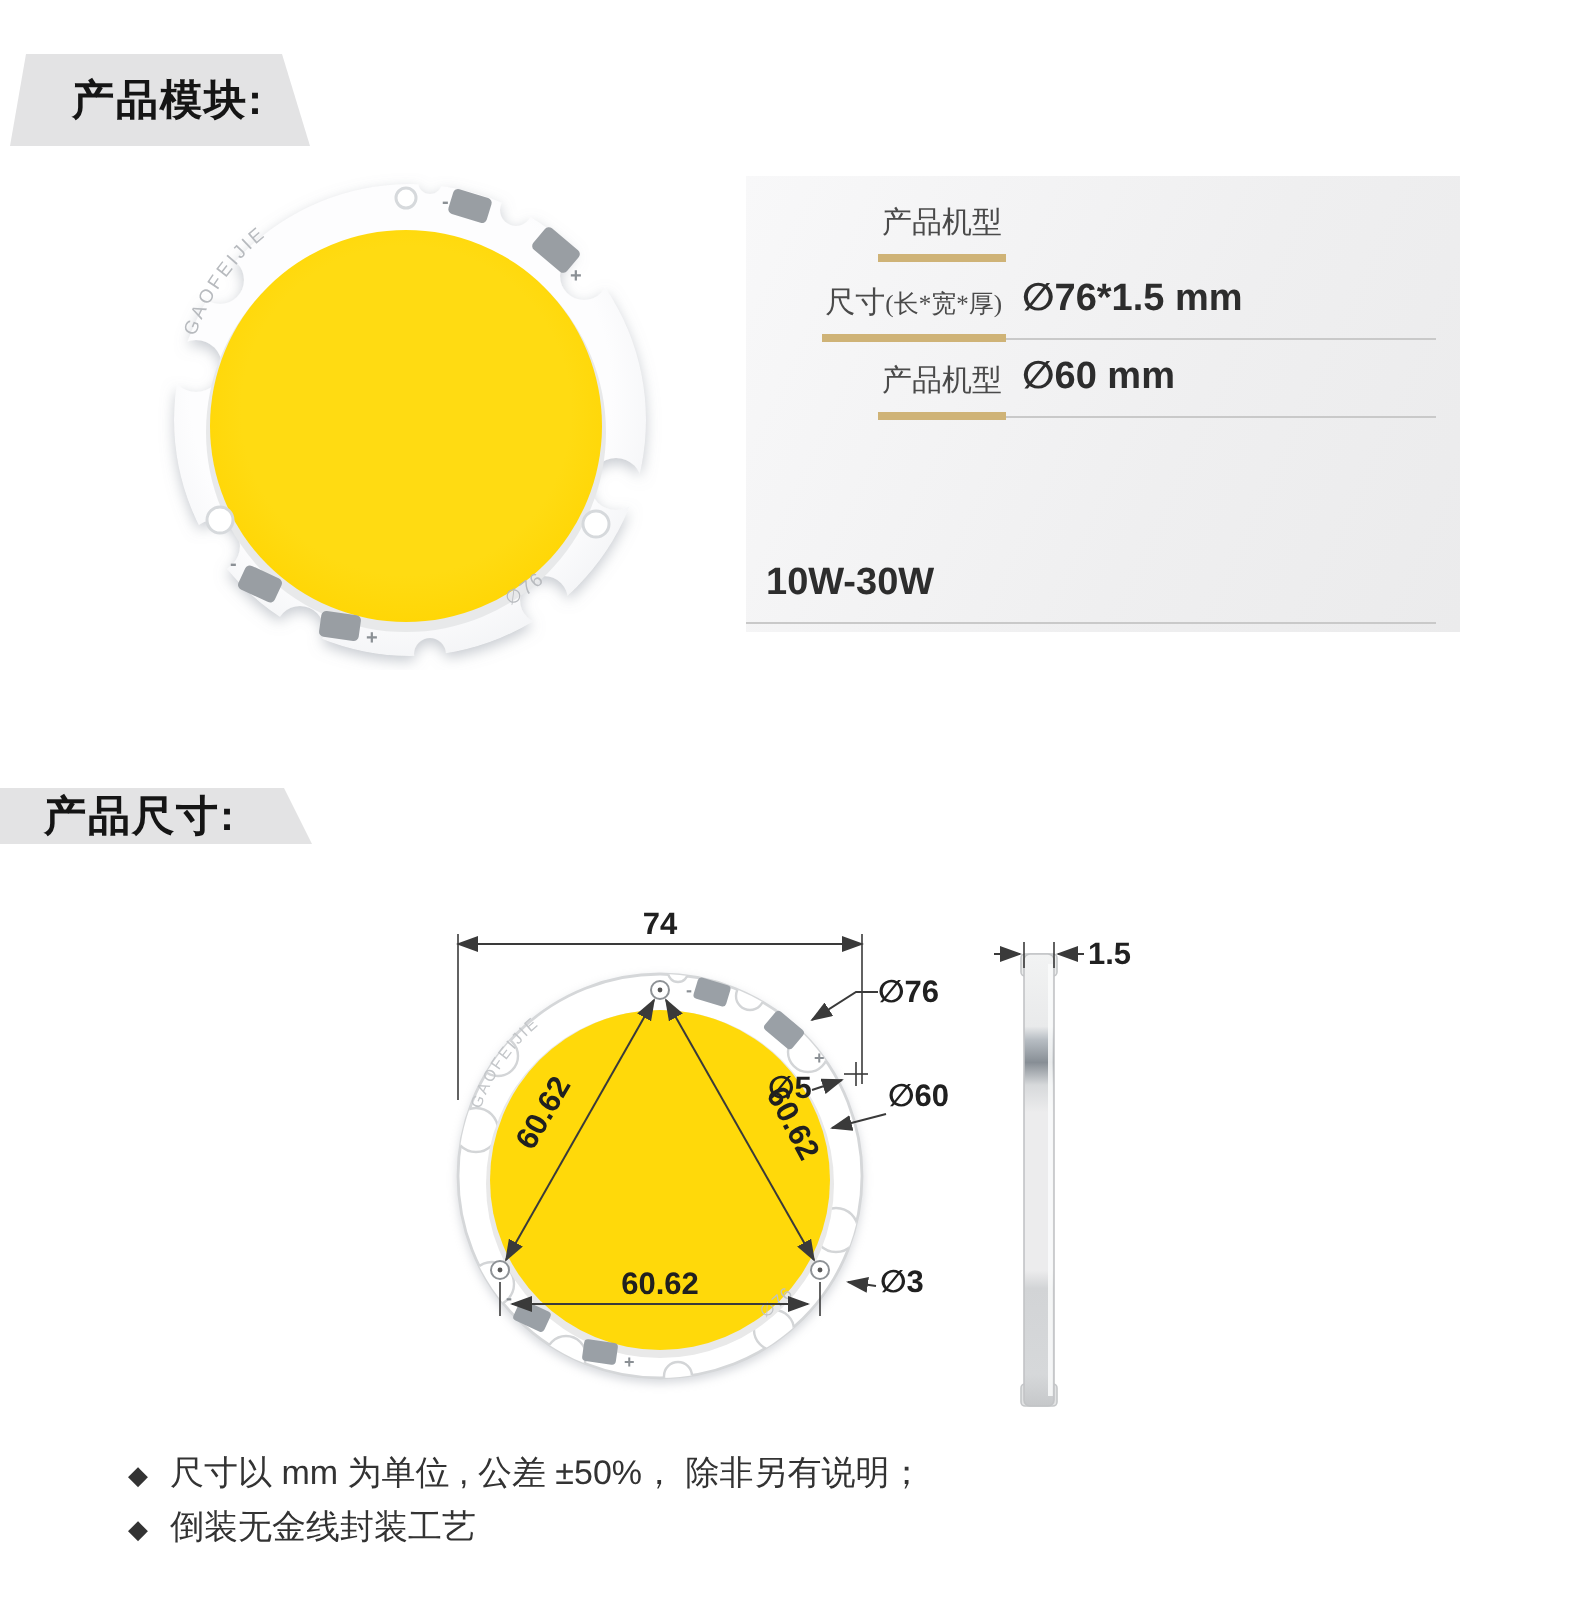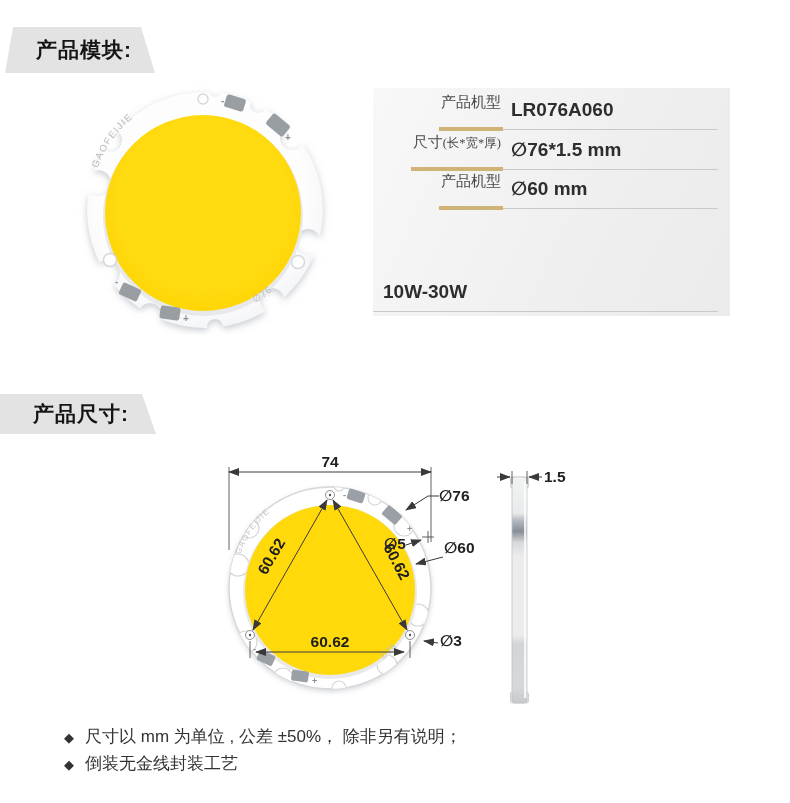--- a/index.html
+++ b/index.html
@@ -4,33 +4,33 @@
 <style>
   html,body{margin:0;padding:0;background:#ffffff;}
   body{font-family:"Liberation Sans","DejaVu Sans",sans-serif;}
   #page{position:relative;width:790px;height:803px;background:#fff;overflow:hidden;}
 
   
   .banner{position:absolute;background:#e3e3e4;color:#151515;font-size:21px;font-weight:700;
           display:flex;align-items:center;letter-spacing:1px;box-sizing:border-box;}
   #banner-module{left:5px;top:27px;width:150px;height:46px;padding-left:31px;
           clip-path:polygon(8px 0, calc(100% - 14px) 0, 100% 100%, 0 100%);}
-  #banner-dims{left:0px;top:394px;width:156px;height:40px;padding-left:33px;
+  #banner-dims{left:0px;top:394px;width:156px;height:28px;padding-left:22px;
           clip-path:polygon(0 0, calc(100% - 14px) 0, 100% 100%, 0 100%);}
 
   
   #photo-wrap{position:absolute;left:75px;top:85px;width:260px;height:250px;}
 
   
   #spec-panel{position:absolute;left:373px;top:88px;width:357px;height:228px;
           background:linear-gradient(115deg,#f8f8f9 0%,#efeff0 60%,#ebebec 100%);
           padding-top:4px;box-sizing:border-box;}
   .spec-row{display:flex;align-items:flex-end;margin-right:12px;}
   .spec-label{width:128px;display:flex;justify-content:flex-end;align-items:flex-end;}
-  .spec-label .txt{position:relative;font-size:15px;color:#4a4a4a;padding-bottom:18px;white-space:nowrap;}
+  .spec-label .txt{position:relative;font-size:15px;color:#4a4a4a;padding-bottom:9px;white-space:nowrap;}
   .spec-label .sm{font-size:12.5px;font-family:Liberation Serif, serif;}
   .spec-label .sm:empty{display:none;}
   .spec-label .txt::after{content:"";position:absolute;left:-2px;right:-2px;bottom:-1px;height:4px;background:#cfb377;}
   .spec-value{flex:1;padding:0 0 6px 10px;border-bottom:1px solid #c9c9c9;
           font-size:19px;font-weight:700;color:#2d2d2d;line-height:26px;white-space:nowrap;}
   .value-line2:empty{display:none;}
 
   
   #drawing-wrap{position:absolute;left:195px;top:450px;width:400px;height:300px;}
   svg{font-family:"Liberation Sans","DejaVu Sans",sans-serif;}
@@ -115,23 +115,20 @@
         <textPath href="#markArc1" startOffset="12%">∅76</textPath>
       </text>
     </svg>
   </div>
 
   <div id="spec-panel">
     <div class="spec-row" style="height:38px">
       <div class="spec-label">
           <span class="txt"><span>产品机型</span></span>
         </div>
-      <div class="spec-value">
-          <div>LR076A060</div>
-        </div>
     </div>
     <div class="spec-row" style="height:40px">
       <div class="spec-label">
           <span class="txt"><span>尺寸</span><span class="sm">(长*宽*厚)</span></span>
         </div>
       <div class="spec-value">
           <div>∅76*1.5 mm</div>
         </div>
     </div>
     <div class="spec-row" style="height:39px">

